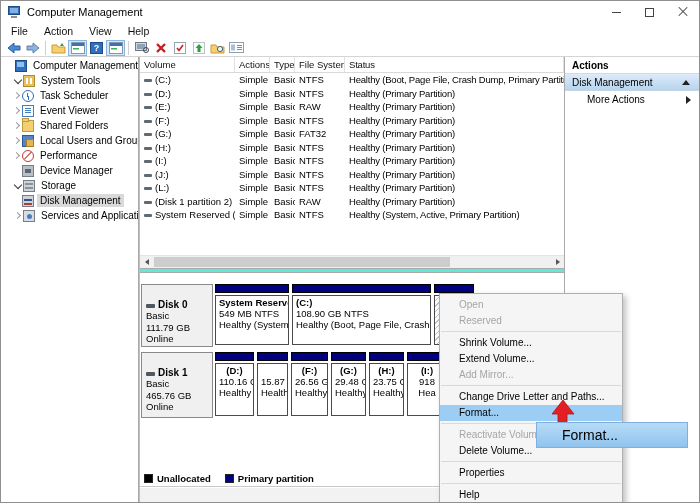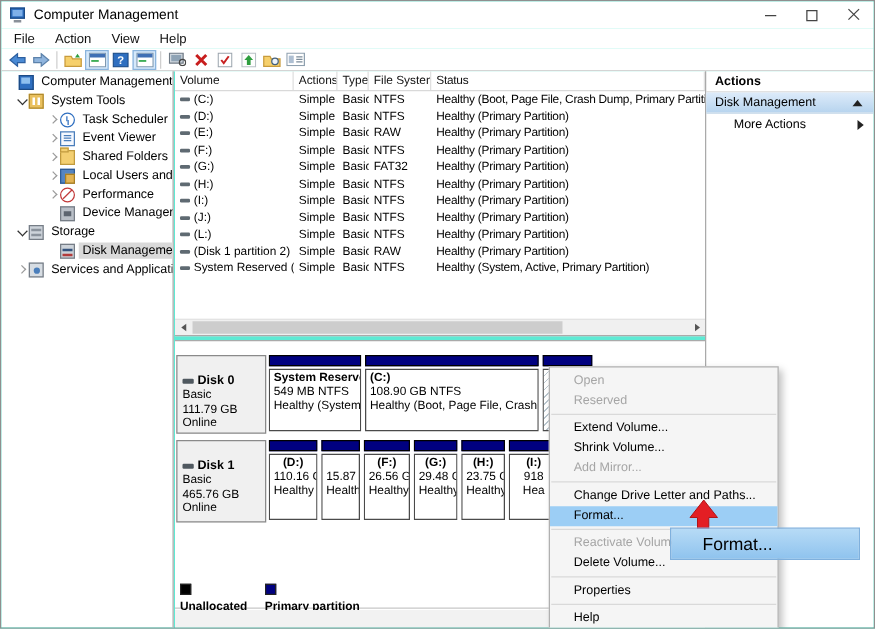--- a/index.html
+++ b/index.html
@@ -28,21 +28,21 @@
 
   
   .toolbar{position:absolute;left:0;top:38px;right:0;height:18px;background:#fff;border-bottom:1px solid #d4d4d4;display:flex;align-items:center;padding-left:3px;}
   .tbtn{width:19px;height:16px;display:flex;align-items:center;justify-content:center;flex:none;}
   .tbtn.hl{background:#d6e9fb;border:1px solid #8ab4dd;}
   .tsep{width:1px;height:14px;background:#cfcfcf;margin:0 3px;flex:none;}
 
   
   .tree-pane{position:absolute;left:0;top:56px;width:138px;bottom:0;background:#fff;border-right:1px solid #aaa;padding-top:1px;overflow:hidden;}
   .titem{display:flex;align-items:center;height:15px;font-size:10px;white-space:nowrap;}
-  .lv0{padding-left:4px;}.lv1{padding-left:12px;}.lv2{padding-left:37px;}
+  .lv0{padding-left:4px;}.lv1{padding-left:12px;}.lv2{padding-left:11px;}
   .chev{width:10px;height:10px;flex:none;position:relative;}
   .chev.col:after{content:"";position:absolute;left:2px;top:2px;width:4px;height:4px;border-right:1px solid #9a9a9a;border-top:1px solid #9a9a9a;transform:rotate(45deg);}
   .chev.exp:after{content:"";position:absolute;left:2px;top:1px;width:5px;height:5px;border-right:1px solid #333;border-top:1px solid #333;transform:rotate(135deg);}
   .tlabel{padding:1px 3px;}
   .titem.selected .tlabel{background:#d9d9d9;}
   .ticon{width:12px;height:12px;margin-right:3px;flex:none;position:relative;}
   .ic-computer{background:#2f6fc0;border:1px solid #1d4b85;}
   .ic-computer:after{content:"";position:absolute;left:1px;top:1px;width:7px;height:5px;background:#8fc0ef;}
   .ic-systools{background:#e9c05e;border:1px solid #b08a2e;}
   .ic-systools:after{content:"";position:absolute;left:2px;top:2px;width:2px;height:6px;background:#fff;box-shadow:4px 0 0 #fff;}
@@ -86,21 +86,21 @@
   .dname{font-size:10px;font-weight:bold;white-space:nowrap;}
   .dico{display:inline-block;width:9px;height:4px;background:#4f585f;border-radius:1px;margin-right:3px;}
   .dline{font-size:9.5px;line-height:11.5px;white-space:nowrap;}
   .part{position:absolute;overflow:hidden;}
   .band{height:9px;background:#000080;border:1px solid #000;}
   .pbox{margin-top:2px;border:1px solid #4a4a4a;background:#fff;padding:1px 3px;overflow:hidden;}
   .pbox.hatch{background:repeating-linear-gradient(135deg,#ffffff 0px,#ffffff 3px,#b9c6ce 3px,#b9c6ce 4px);}
   .pname{font-size:9.5px;font-weight:bold;line-height:11px;white-space:nowrap;}
   .pline{font-size:9.5px;line-height:11px;white-space:nowrap;}
   .legend{position:absolute;left:0;right:0;top:198px;height:16px;display:flex;align-items:center;gap:14px;padding-left:4px;border-bottom:1px solid #c8c8c8;background:#fff;}
-  .litem{display:flex;gap:4px;font-size:9.5px;font-weight:bold;flex-direction:column;}
+  .litem{display:flex;align-items:center;gap:4px;font-size:9.5px;font-weight:bold;}
   .lsq{width:9px;height:9px;border:1px solid #222;}
   .lsq.black{background:#000;}
   .lsq.navy{background:#000080;}
   .bottomstrip{position:absolute;left:0;right:0;top:215px;bottom:0;background:#f2f2f2;}
 
   
   .actions-pane{position:absolute;left:563px;top:56px;right:0;bottom:0;background:#fff;border-left:1px solid #aaa;}
   .actions-title{height:17px;line-height:17px;padding-left:7px;font-size:10px;font-weight:bold;border-bottom:1px solid #d9d9d9;}
   .actions-group{height:17px;display:flex;align-items:center;justify-content:space-between;padding:0 9px 0 7px;font-size:10px;background:linear-gradient(#ddebfa,#b7d4ee);border-bottom:1px solid #c2d6e8;}
   .tri-up{width:0;height:0;border-left:4px solid transparent;border-right:4px solid transparent;border-bottom:5px solid #222;}
@@ -492,22 +492,22 @@
     <div class="more-actions">
       <span>More Actions</span>
       <span class="tri-rt"></span>
     </div>
   </div>
 
   <div class="ctx-menu">
     <div class="mi disabled">Open</div>
     <div class="mi disabled">Reserved</div>
     <div class="msep"></div>
+    <div class="mi">Shrink Volume...</div>
     <div class="mi">Extend Volume...</div>
-    <div class="mi">Shrink Volume...</div>
     <div class="mi disabled">Add Mirror...</div>
     <div class="msep"></div>
     <div class="mi">Change Drive Letter and Paths...</div>
     <div class="mi hl">Format...</div>
     <div class="msep"></div>
     <div class="mi disabled">Reactivate Volume</div>
     <div class="mi">Delete Volume...</div>
     <div class="msep"></div>
     <div class="mi">Properties</div>
     <div class="msep"></div>

